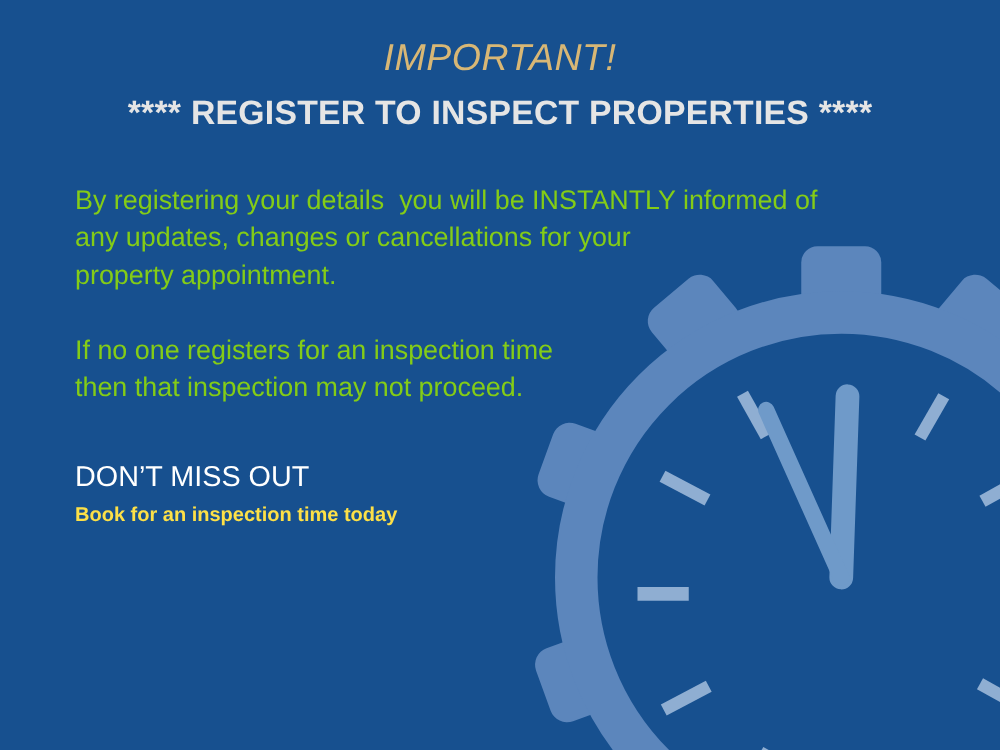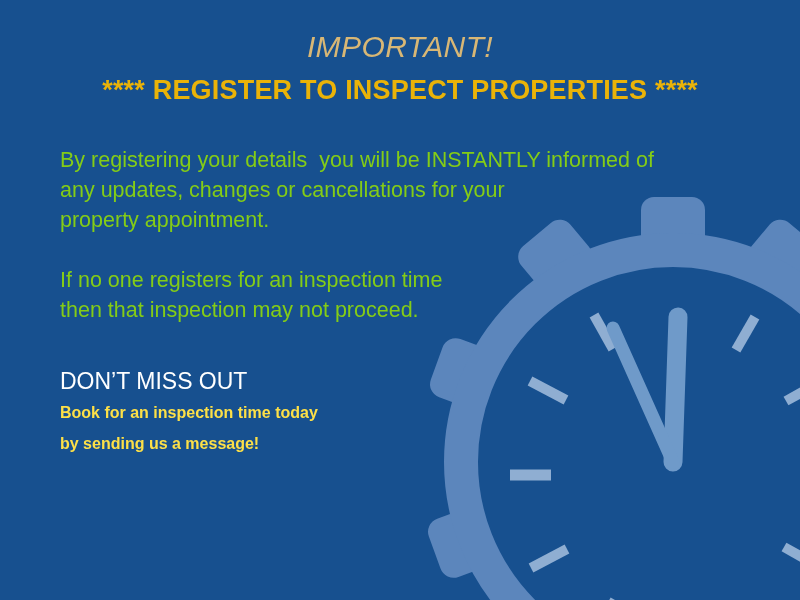--- a/index.html
+++ b/index.html
@@ -50,21 +50,21 @@
   }
   .line-important {
     color: #D8B775;
     font-size: 30px;
     font-weight: 400;
     letter-spacing: 0.4px;
     line-height: 38px;
     font-style: italic;
   }
   .line-register {
-    color: #eab308;
+    color: #e5e5e5;
     font-size: 27px;
     font-weight: bold;
     line-height: 40px;
     letter-spacing: 0.2px;
     margin-top: 4px;
   }
 
   .body-block {
     position: absolute;
     left: 60px;
@@ -159,17 +159,16 @@
       <div class="para">By registering your details  you will be INSTANTLY informed of
 any updates, changes or cancellations for your
 property appointment.</div>
       <div class="para">If no one registers for an inspection time
 then that inspection may not proceed.</div>
     </div>
 
     <div class="closing-block">
       <div class="line-dont-miss">DON’T MISS OUT</div>
       <div class="line-cta">Book for an inspection time today</div>
-      <div class="line-cta">by sending us a message!</div>
     </div>
 
   </div>
 </div>
 
 </body></html>

